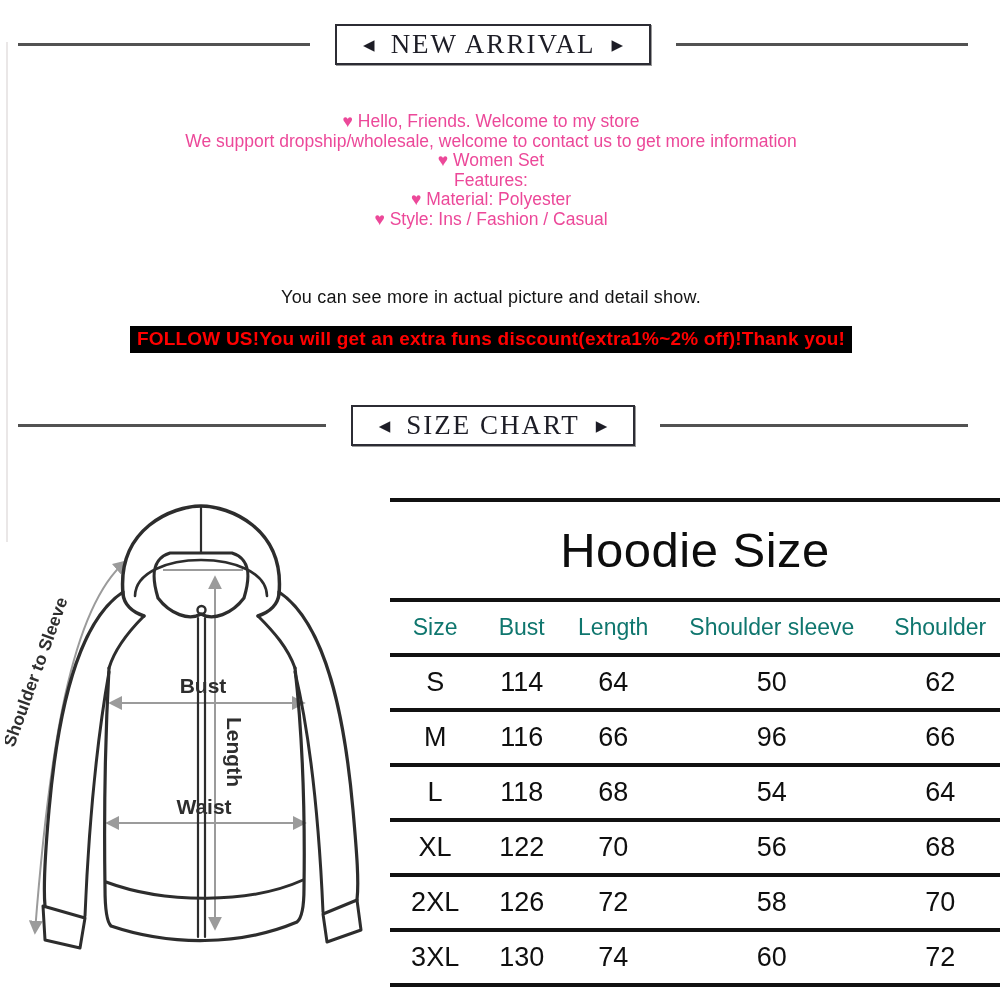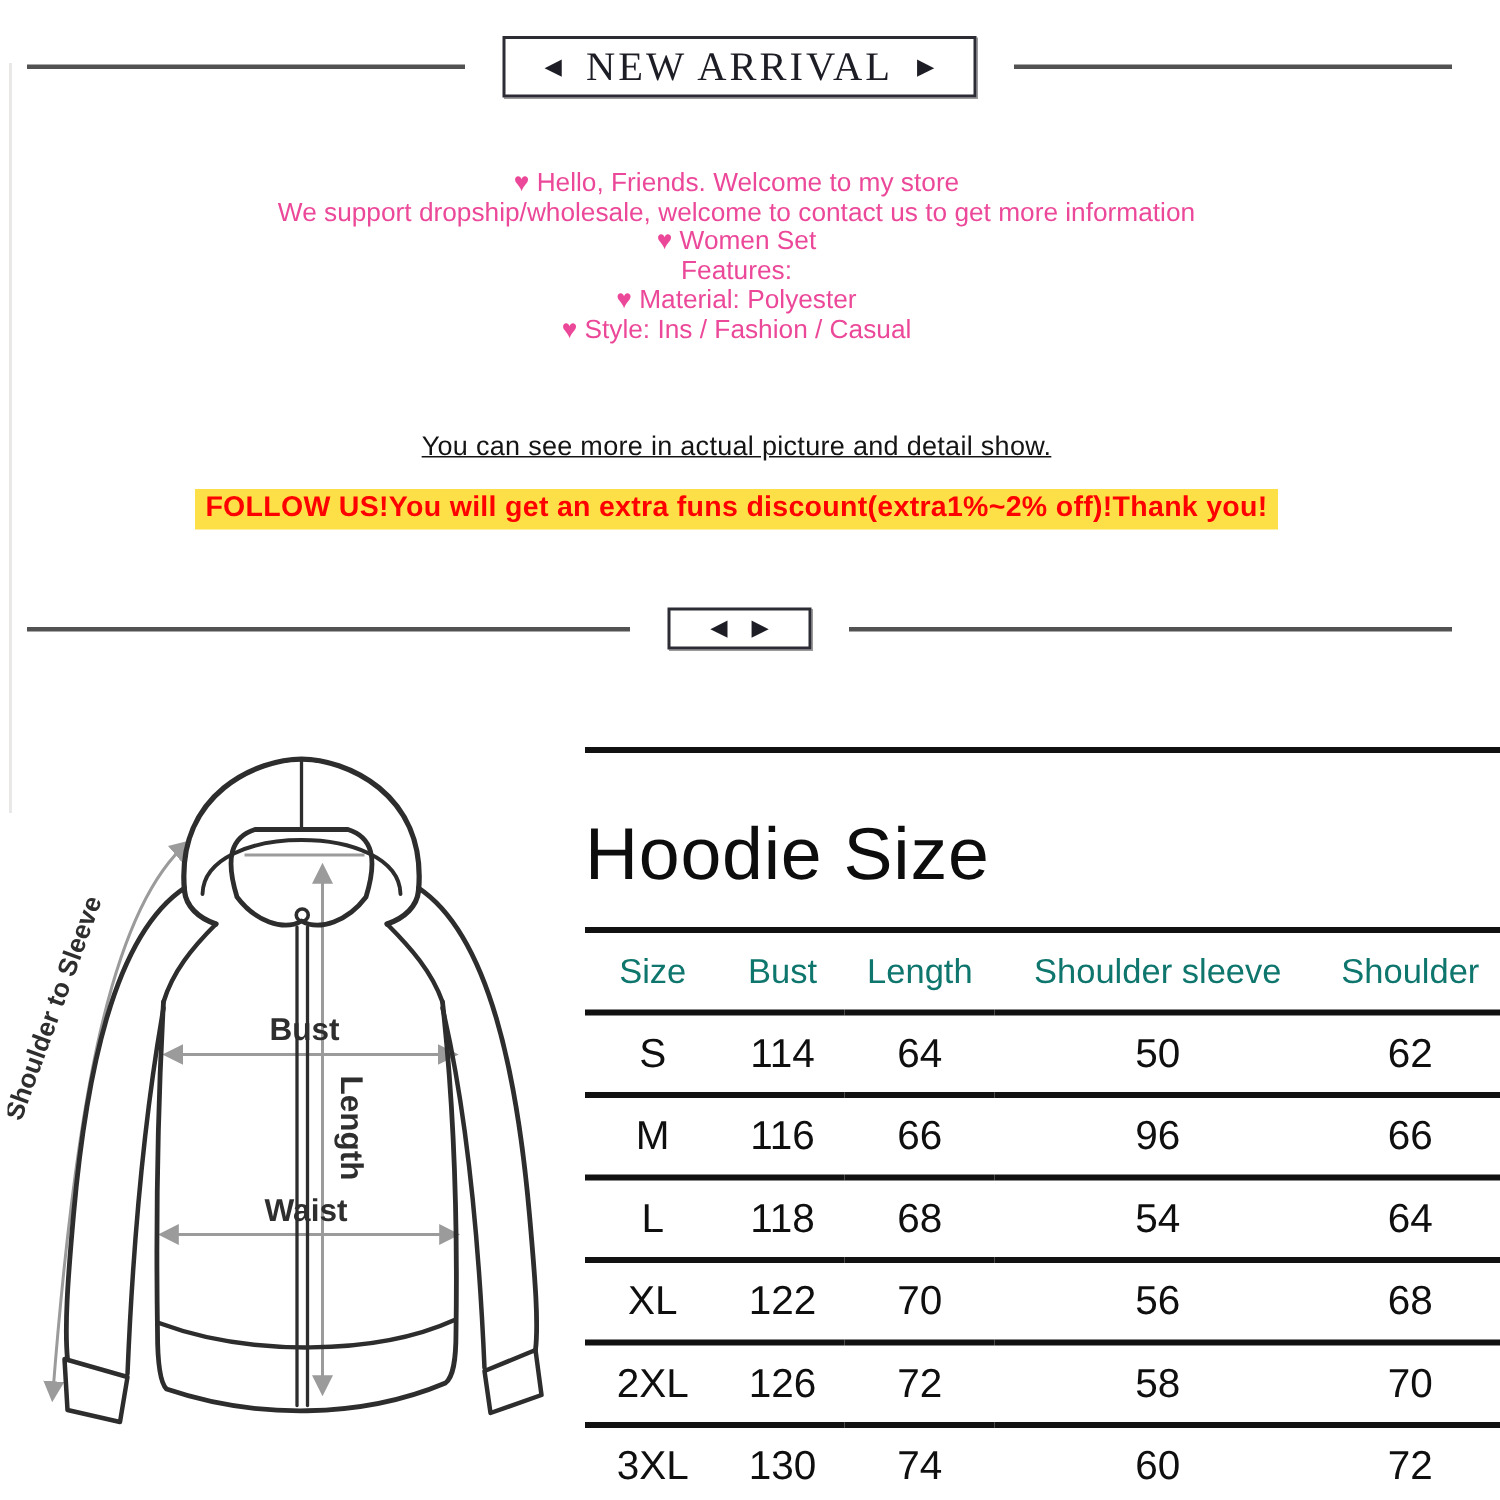--- a/index.html
+++ b/index.html
@@ -46,44 +46,43 @@
   .intro{
     position:absolute;top:112px;left:0;width:982px;
     text-align:center;
     font-size:17.5px;line-height:19.6px;color:#ec4899;
   }
   .intro p{margin:0;}
 
   .note{
     position:absolute;top:287px;left:0;width:982px;
     text-align:center;font-size:18px;color:#141414;
-    letter-spacing:0.2px;margin:0;text-decoration:underline;
+    letter-spacing:0.2px;margin:0;
   }
 
   .follow-wrap{position:absolute;top:326px;left:0;width:982px;text-align:center;}
   .follow{
     display:inline-block;
     font-size:19px;font-weight:bold;letter-spacing:0.2px;
     padding:2px 7px 3px 7px;
   }
 
   
   .hoodie-svg{position:absolute;left:5px;top:490px;width:380px;height:510px;}
 
   .size-panel{
     position:absolute;left:390px;top:498px;width:610px;
     border-top:4px solid #111;
   }
   .size-title{
     height:96px;line-height:96px;
     border-bottom:4px solid #111;
-    text-align:left;
+    text-align:center;
     font-size:49px;color:#0d0d0d;letter-spacing:0.5px;
     white-space:nowrap;
-    margin-top:20px;
   }
   table.size-table{
     width:100%;border-collapse:collapse;table-layout:fixed;
   }
   table.size-table tr{border-bottom:4px solid #111;}
   table.size-table th{
     height:51px;font-weight:normal;font-size:23px;color:#0f766e;
     text-align:center;vertical-align:middle;padding:0;
   }
   table.size-table td{
@@ -114,27 +113,28 @@
     <p>We support dropship/wholesale, welcome to contact us to get more information</p>
     <p>♥ Women Set</p>
     <p>Features:</p>
     <p>♥ Material: Polyester</p>
     <p>♥ Style: Ins / Fashion / Casual</p>
   </div>
 
   <p class="note">You can see more in actual picture and detail show.</p>
 
   <div class="follow-wrap">
-    <span class="follow" id="follow-strip" style="background: #fde047; color: rgb(255, 0, 0);">FOLLOW US!You will get an extra funs discount(extra1%~2% off)!Thank you!</span>
+    <span class="follow" id="follow-strip" style="background: #000000; color: rgb(255, 0, 0);">FOLLOW US!You will get an extra funs discount(extra1%~2% off)!Thank you!</span>
   </div>
 
   <div class="banner-row" style="top:405px;">
     <div class="banner-line left"></div>
     <div class="banner-box">
       <span class="banner-arrow">◀</span>
+      <span class="banner-label">SIZE CHART</span>
       <span class="banner-arrow">▶</span>
     </div>
     <div class="banner-line right"></div>
   </div>
 
   <svg class="hoodie-svg" viewBox="0 0 380 510">
     <defs>
       <marker id="ah" viewBox="0 0 10 10" refX="8" refY="5" markerWidth="7" markerHeight="7" orient="auto-start-reverse">
         <path d="M0,0 L10,5 L0,10 z" fill="#9b9b9b"></path>
       </marker>

